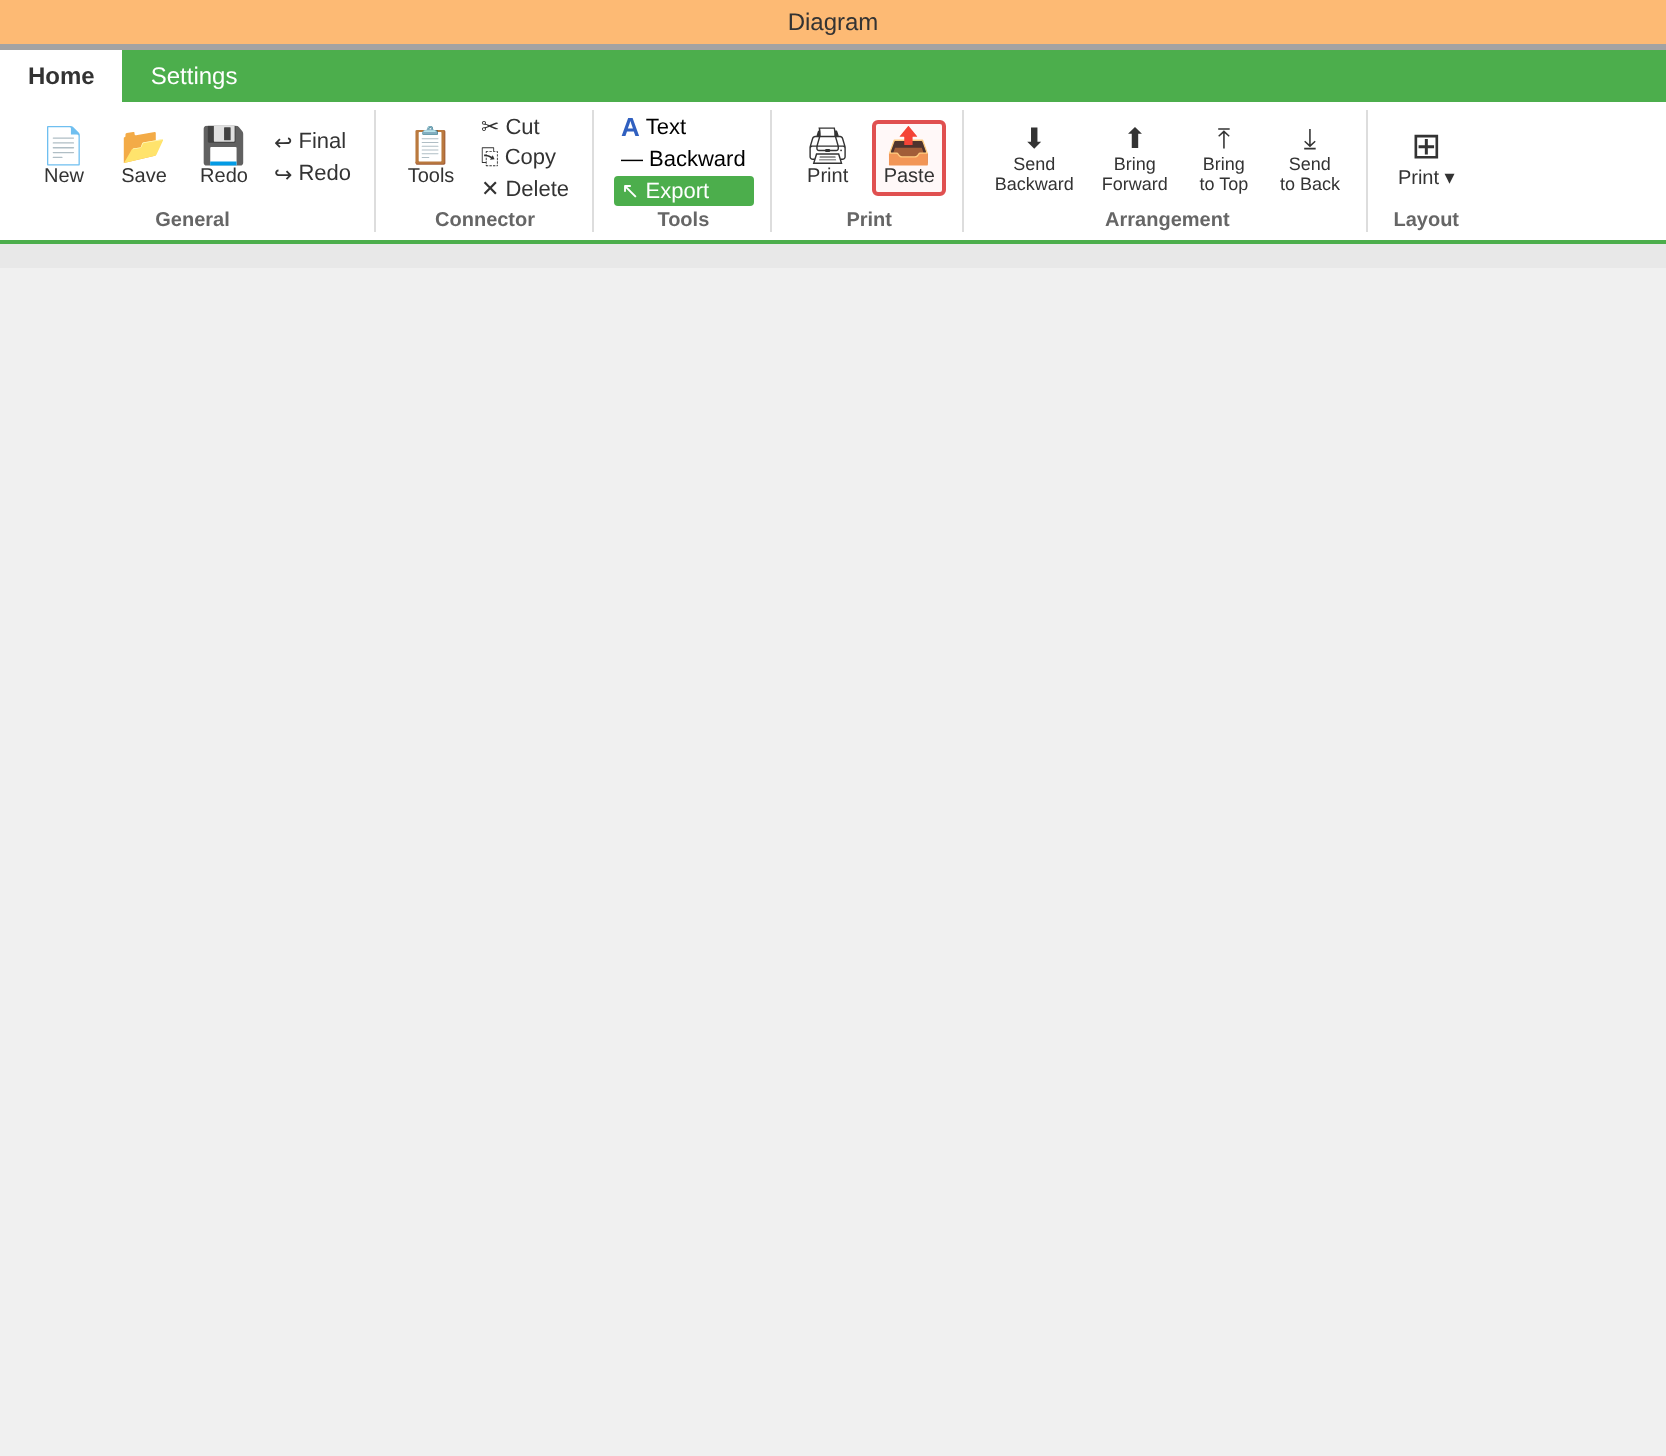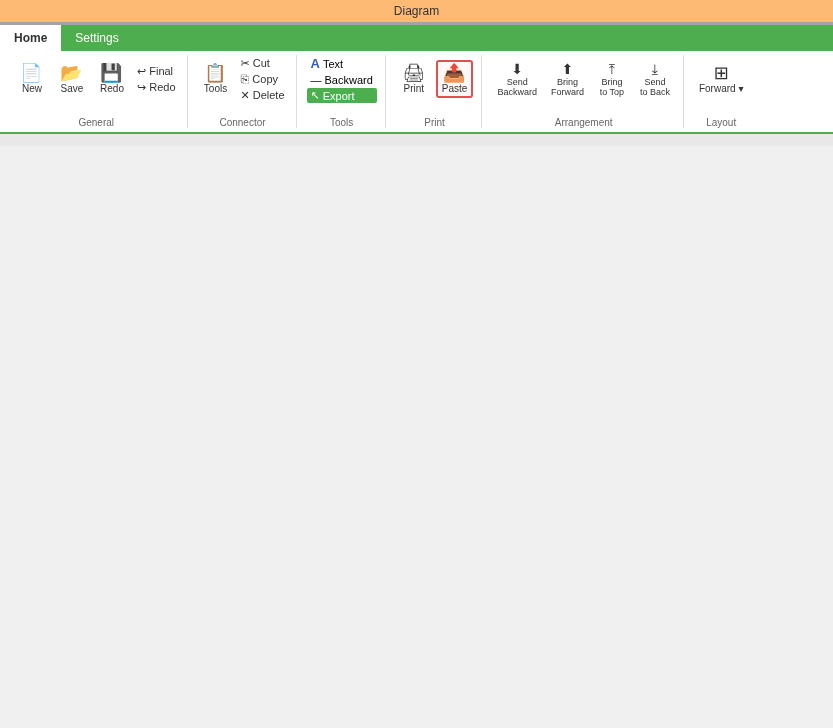--- a/index.html
+++ b/index.html
@@ -51,21 +51,22 @@
       display: flex;
       flex-direction: column;
       align-items: center;
       border-right: 1px solid #ddd;
       padding: 0 8px;
     }
     .ribbon-group:last-child { border-right: none; }
     .ribbon-group-label {
       font-size: 10px;
       color: #666;
-      margin-top: 14px;
+      margin-top: 2px;
+      font-weight: bold;
     }
     .ribbon-buttons {
       display: flex;
       align-items: center;
       gap: 4px;
       flex: 1;
     }
     .ribbon-btn {
       display: flex;
       flex-direction: column;
@@ -269,21 +270,21 @@
         <span style="font-size:9px;text-align:center;">Send<br>to Back</span>
       </div>
     </div>
     <div class="ribbon-group-label">Arrangement</div>
   </div>
 
   <div class="ribbon-group">
     <div class="ribbon-buttons">
       <div class="ribbon-btn">
         <span class="ribbon-btn-icon">⊞</span>
-        <span>Forward ▾</span>
+        <span>Print ▾</span>
       </div>
     </div>
     <div class="ribbon-group-label">Layout</div>
   </div>
 
 </div>
 
 <div class="canvas-area">
   <div class="diagram-canvas">
     <div class="grid-bg"></div>

